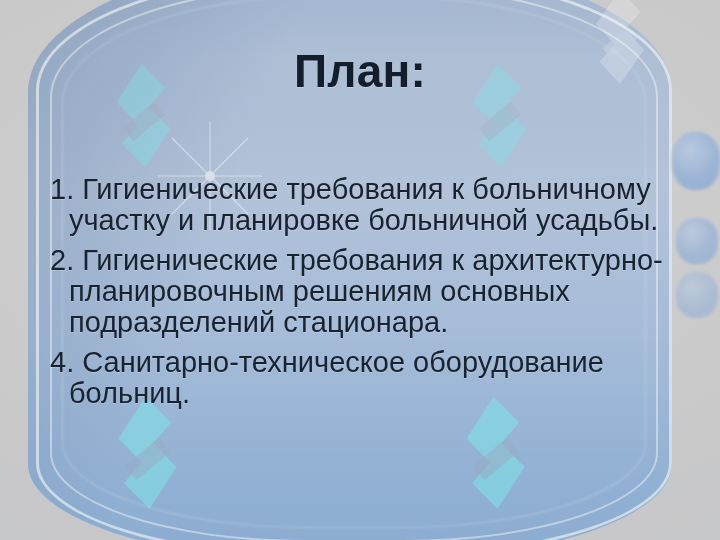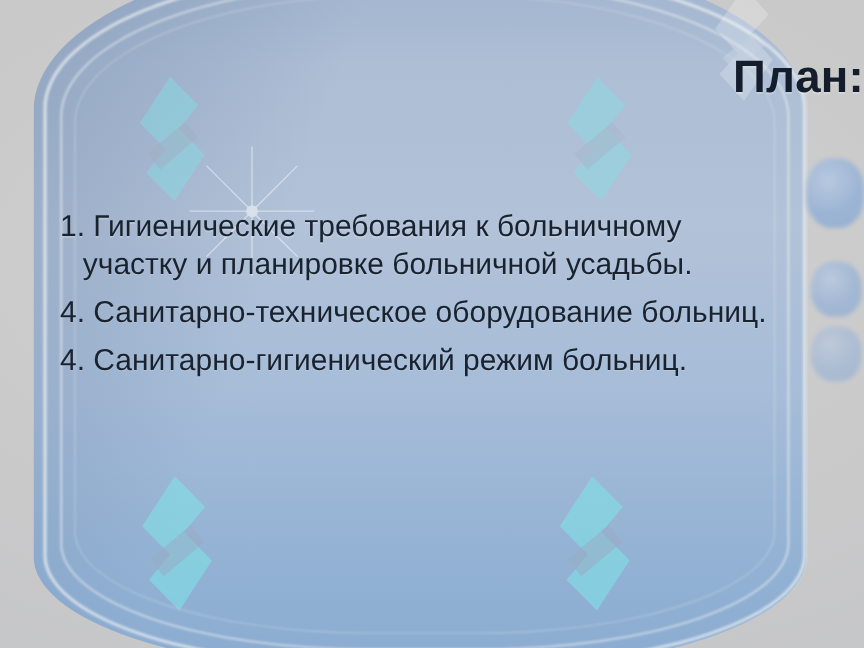--- a/index.html
+++ b/index.html
@@ -138,40 +138,40 @@
     position: absolute;
     inset: 0;
     z-index: 20;
   }
 
   .slide-title {
     position: absolute;
     left: 0;
     right: 0;
     top: 44px;
-    text-align: right;
-    font-size: 38px;
+    text-align: center;
+    font-size: 46px;
     font-weight: bold;
     color: #141d2b;
     letter-spacing: .2px;
     text-shadow: 0 1px 0 rgba(255,255,255,.22);
   }
 
   .body-list {
     position: absolute;
     left: 50px;
     top: 174px;
     width: 622px;
     margin: 0;
     padding: 0;
     list-style: none;
   }
 
   .body-list li {
-    font-size: 25px;
+    font-size: 29px;
     line-height: 31px;
     color: #19222f;
     margin: 0 0 9px 0;
     padding-left: 19px;
     text-indent: -19px;
     white-space: pre-line;
     text-shadow: 0 1px 0 rgba(255,255,255,.18);
   }
   .body-list li:last-child { margin-bottom: 0; }
 </style>
@@ -243,18 +243,20 @@
   <div class="dot dot-2"></div>
   <div class="dot dot-3"></div>
 
   <div class="content">
 
     <div class="slide-title">План:</div>
 
     <ul class="body-list">
       <li>1. Гигиенические требования к больничному
 участку и планировке больничной усадьбы.</li>
+      <li>2. Гигиенические требования к архитектурно-
+планировочным решениям основных
+подразделений стационара.</li>
       <li>4. Санитарно-техническое оборудование больниц.</li>
-      <li>4. Санитарно-гигиенический режим больниц.</li>
     </ul>
 
   </div>
 </div>
 
 </body></html>

